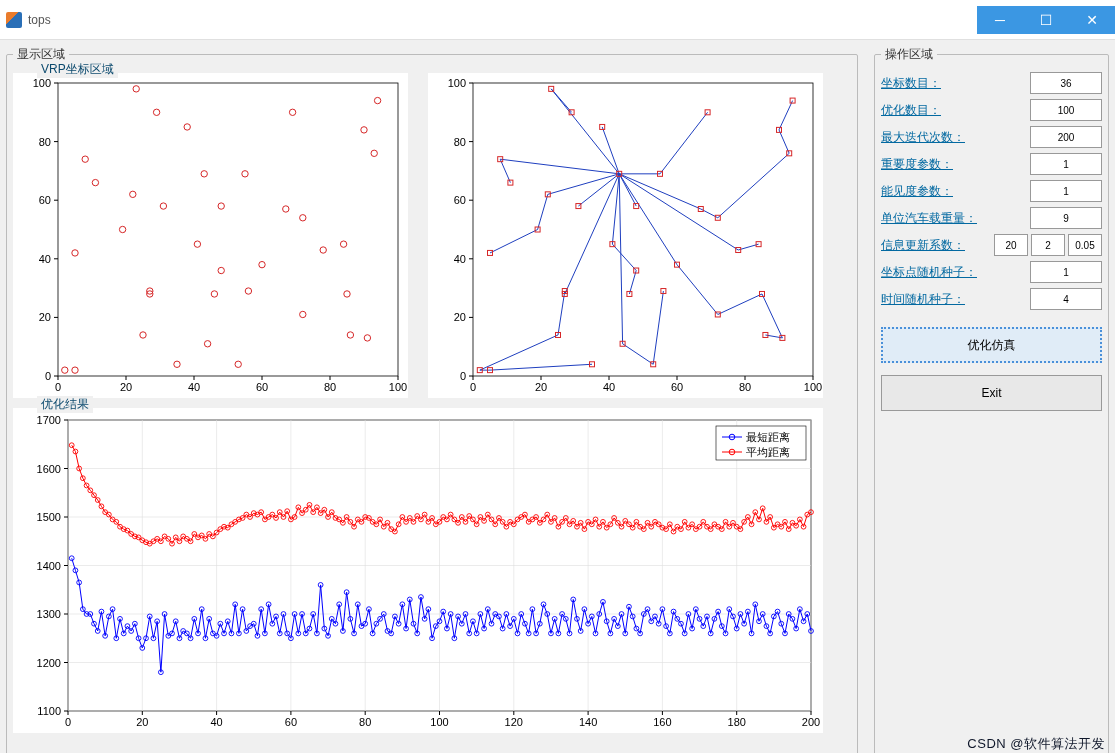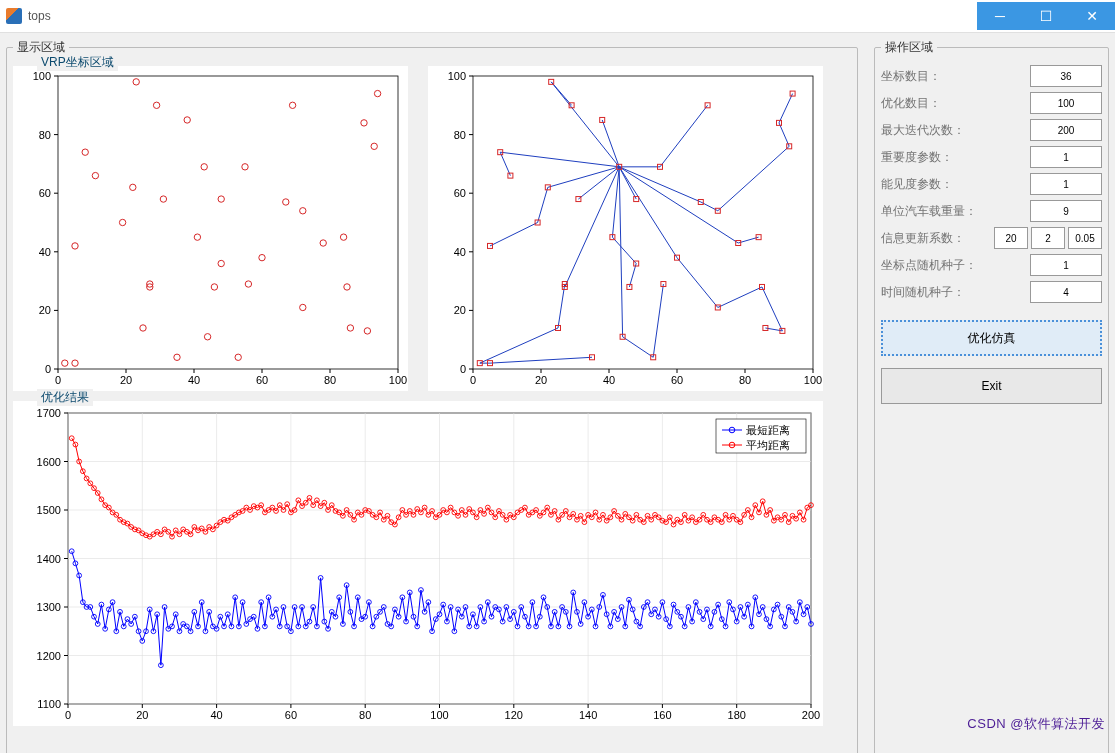--- a/index.html
+++ b/index.html
@@ -6,21 +6,21 @@
   body {
     margin: 0;
     font-family: "Microsoft YaHei", Arial, sans-serif;
     font-size: 12px;
     background: #f0f0f0;
     width: 1115px;
     height: 753px;
     overflow: hidden;
   }
   .titlebar {
-    height: 33px;
+    height: 40px;
     background: #fff;
     display: flex;
     align-items: center;
     padding-left: 6px;
     border-bottom: 1px solid #e0e0e0;
   }
   .titlebar .logo {
     width: 16px; height: 16px;
     margin-right: 6px;
     background: linear-gradient(135deg,#e97b2c 0 40%,#2a6fb7 40% 100%);
@@ -58,37 +58,37 @@
   .left-top { display: flex; gap: 20px; }
   .right {
     width: 235px;
   }
   .axes-box {
     background: #fff;
   }
   .param-row {
     display: flex; align-items: center; margin: 5px 0;
   }
-  .param-row label { width: 110px; text-align: left; color:#737373; }
+  .param-row label { width: 110px; text-align: left; color:#0369a1;text-decoration:underline; }
   .param-row .inputs { flex:1; display:flex; gap:3px; justify-content:flex-end; }
   .param-row input {
     width: 72px; height: 22px; text-align: center;
     border: 1px solid #999; background: #fff; font-size: 10px;
   }
   .param-row input.small { width: 34px; }
   .btn {
     width: 100%; height: 36px; margin-top: 12px;
     border: 1px solid #999; background: #e8e8e8; cursor: pointer;
     font-size: 12px;
   }
   .btn.focused { border: 2px dotted #4a90d9; background:#e0ecf7; }
   svg text { font-family: Arial, sans-serif; }
   .watermark {
-    position: absolute; right: 10px; bottom: 20px;
-    color: #4c1d95; font-size: 13px; letter-spacing: 0.5px;
+    position: absolute; right: 10px; bottom: 0;
+    color: #0f172a; font-size: 13px; letter-spacing: 0.5px;
     pointer-events: none;
     margin-left: 21px;
   }
   .sub-legend {
     position: absolute; margin-top:-6px; margin-left: 24px;
     background:#f0f0f0; padding: 0 4px; font-size:12px; color:#0c4a6e;
   }
 </style>
 </head>
 <body>

